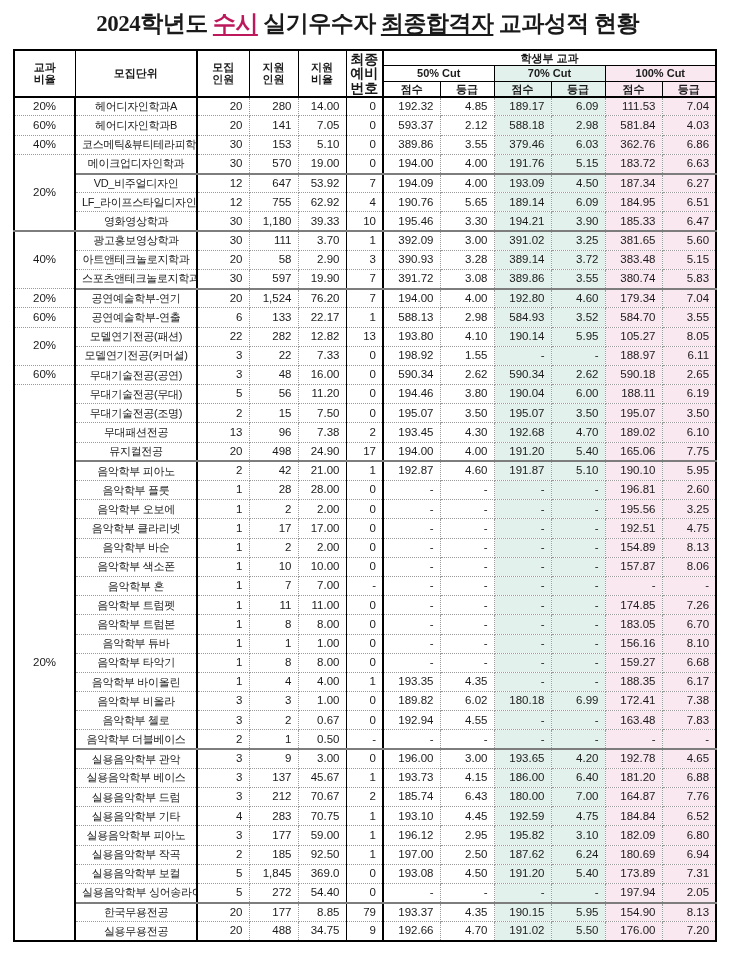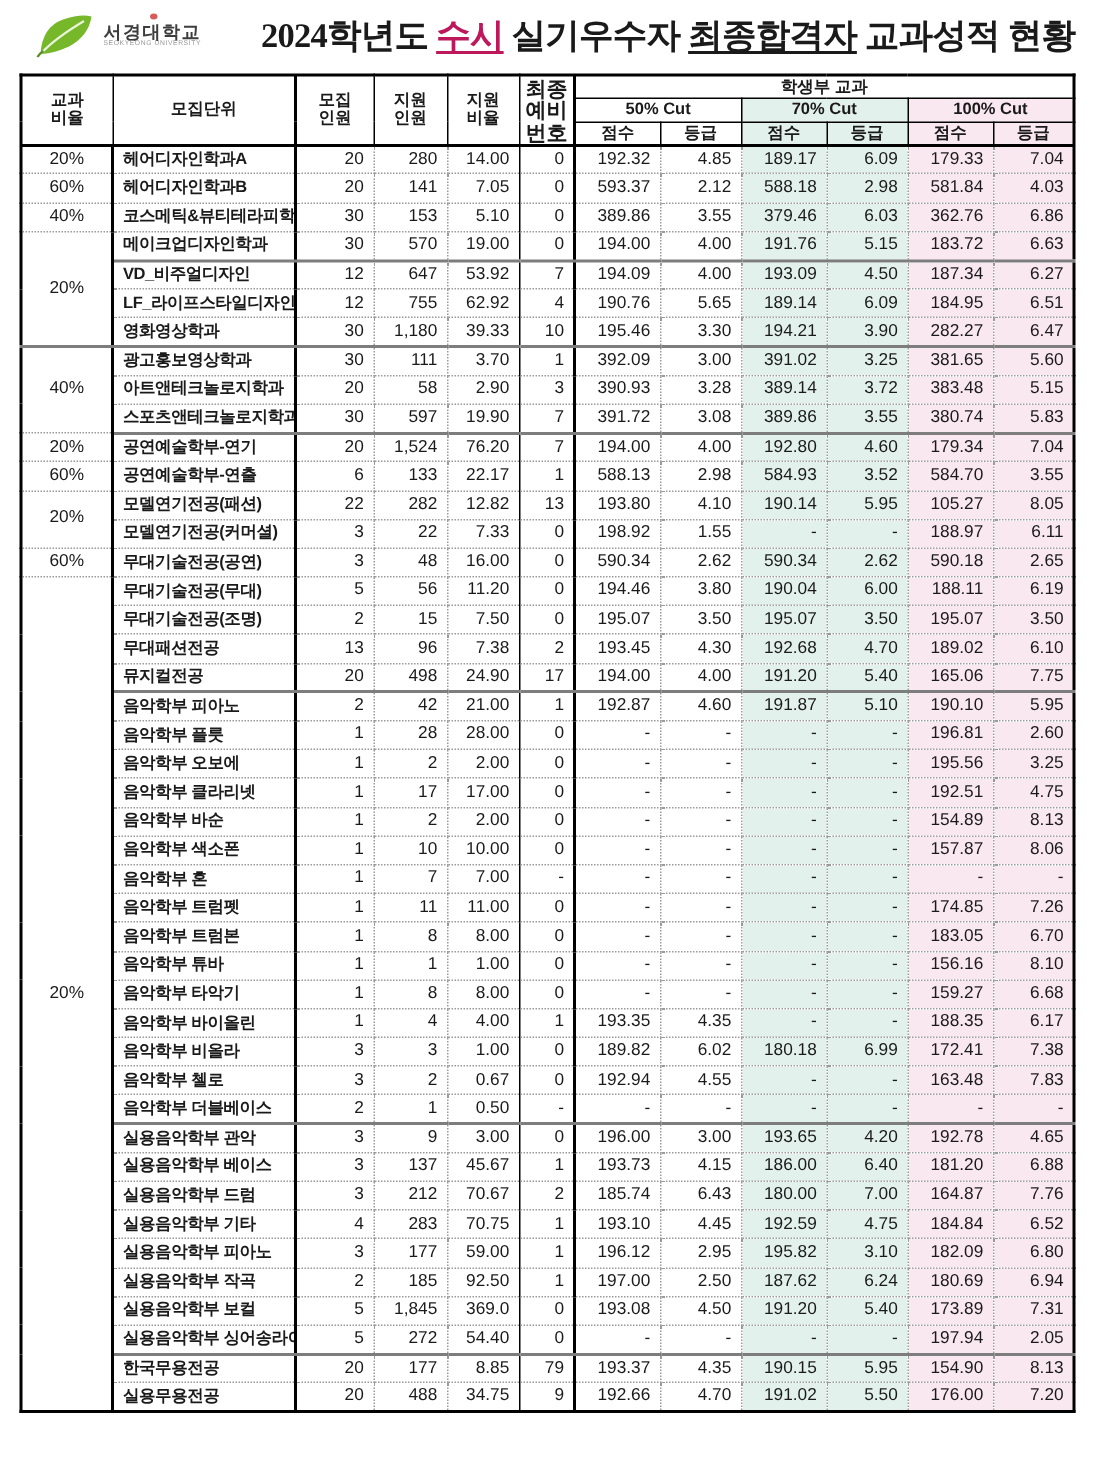--- a/index.html
+++ b/index.html
@@ -44,47 +44,35 @@
   thead th.h-sub{border-top:1px dotted var(--dot);}
   thead th.h-sub-grade{border-left:1px dotted var(--dot);}
   thead th.h-c70{background:var(--cut70);margin-top:24px;}
   thead th.h-c100{background:var(--cut100);}
   tbody td{
     height:19.2px;font-size:11.5px;vertical-align:middle;line-height:1;
     border-bottom:1px dotted var(--dot);border-right:1px dotted var(--dot);
     padding:0 6px;overflow:hidden;white-space:nowrap;
   }
   td.ratio-cell{text-align:center;border-right:2px solid #000;font-size:11.5px;padding:0;}
-  td.dept-cell{text-align:left;font-weight:bold;font-size:11px;border-right:2.5px solid #000;letter-spacing:-0.3px;}
+  td.dept-cell{text-align:center;font-weight:normal;font-size:11px;border-right:2.5px solid #000;letter-spacing:-0.3px;}
   td.num{text-align:right;}
   td.col-ratio2{border-right:1.5px solid #000;}
   td.col-reserve{border-right:2.5px solid #000;}
   td.col-last{border-right:none;}
   td.c70{background:var(--cut70);}
   td.c100{background:var(--cut100);}
   tr.sep-row td{border-bottom:2px solid var(--sep);}
 </style>
 </head>
 <body>
 
 <div class="page">
 
   <div class="header-bar">
-    <div class="logo">
-      <svg width="40" height="32" viewBox="0 0 40 32">
-        <path d="M3 28 Q4 10 18 5 Q30 1 37 3 Q35 16 22 23 Q11 28 3 28 Z" fill="#76b82a"></path>
-        <path d="M3 28 Q12 18 32 6" stroke="#e9f5da" stroke-width="1.4" fill="none"></path>
-        <path d="M1 30 Q2 28 5 26" stroke="#5a8f22" stroke-width="1.6" fill="none"></path>
-      </svg>
-      <div class="logo-texts">
-        <span class="logo-kr">서경대학교</span>
-        <span class="logo-en">SEOKYEONG UNIVERSITY</span>
-      </div>
-      <span class="logo-dot"></span>
-    </div>
     <div class="page-title"><span>2024학년도 </span><span class="t-blue">수시</span><span> 실기우수자 </span><span class="t-underline">최종합격자</span><span> 교과성적 현황</span></div>
   </div>
 
   <table class="grid">
     <colgroup>
       <col style="width:61px">
         <col style="width:122px">
         <col style="width:52px">
         <col style="width:49px">
       <col style="width:48px">
@@ -131,21 +119,21 @@
           <td rowspan="1" class="ratio-cell">20%</td>
           <td class="dept-cell">헤어디자인학과A</td>
           <td class="num">20</td>
           <td class="num">280</td>
           <td class="num col-ratio2">14.00</td>
           <td class="num col-reserve">0</td>
           <td class="num">192.32</td>
           <td class="num">4.85</td>
           <td class="num c70">189.17</td>
           <td class="num c70">6.09</td>
-          <td class="num c100">179.33</td>
+          <td class="num c100">111.53</td>
           <td class="num c100 col-last">7.04</td>
         </tr>
         <tr>
           <td rowspan="1" class="ratio-cell">60%</td>
           <td class="dept-cell">헤어디자인학과B</td>
           <td class="num">20</td>
           <td class="num">141</td>
           <td class="num col-ratio2">7.05</td>
           <td class="num col-reserve">0</td>
           <td class="num">593.37</td>
@@ -212,21 +200,21 @@
         <tr class="sep-row">
           <td class="dept-cell">영화영상학과</td>
           <td class="num">30</td>
           <td class="num">1,180</td>
           <td class="num col-ratio2">39.33</td>
           <td class="num col-reserve">10</td>
           <td class="num">195.46</td>
           <td class="num">3.30</td>
           <td class="num c70">194.21</td>
           <td class="num c70">3.90</td>
-          <td class="num c100">282.27</td>
+          <td class="num c100">185.33</td>
           <td class="num c100 col-last">6.47</td>
         </tr>
         <tr>
           <td rowspan="3" class="ratio-cell">40%</td>
           <td class="dept-cell">광고홍보영상학과</td>
           <td class="num">30</td>
           <td class="num">111</td>
           <td class="num col-ratio2">3.70</td>
           <td class="num col-reserve">1</td>
           <td class="num">392.09</td>

